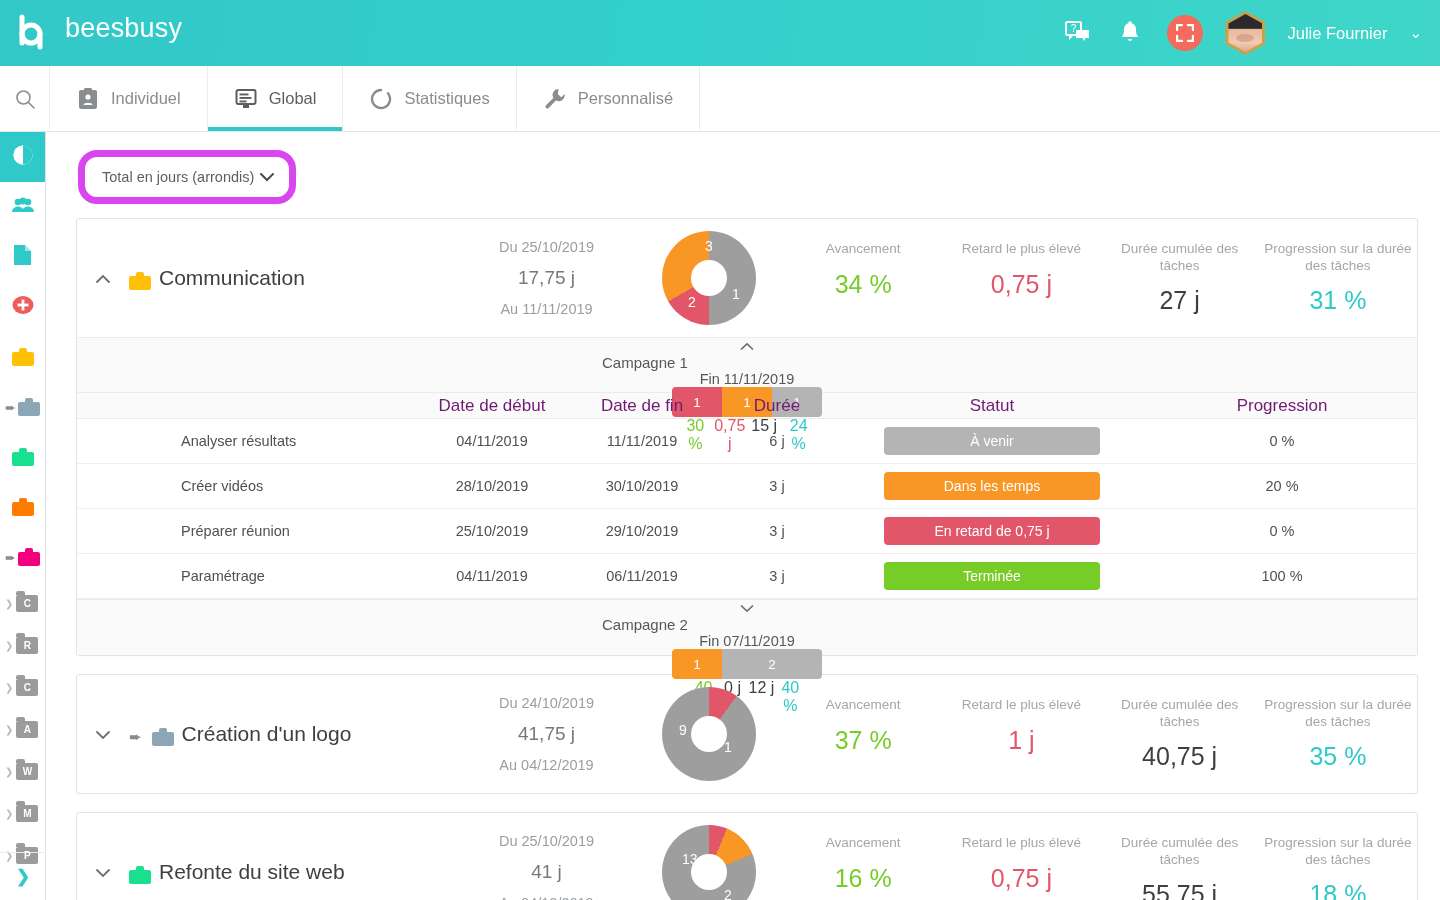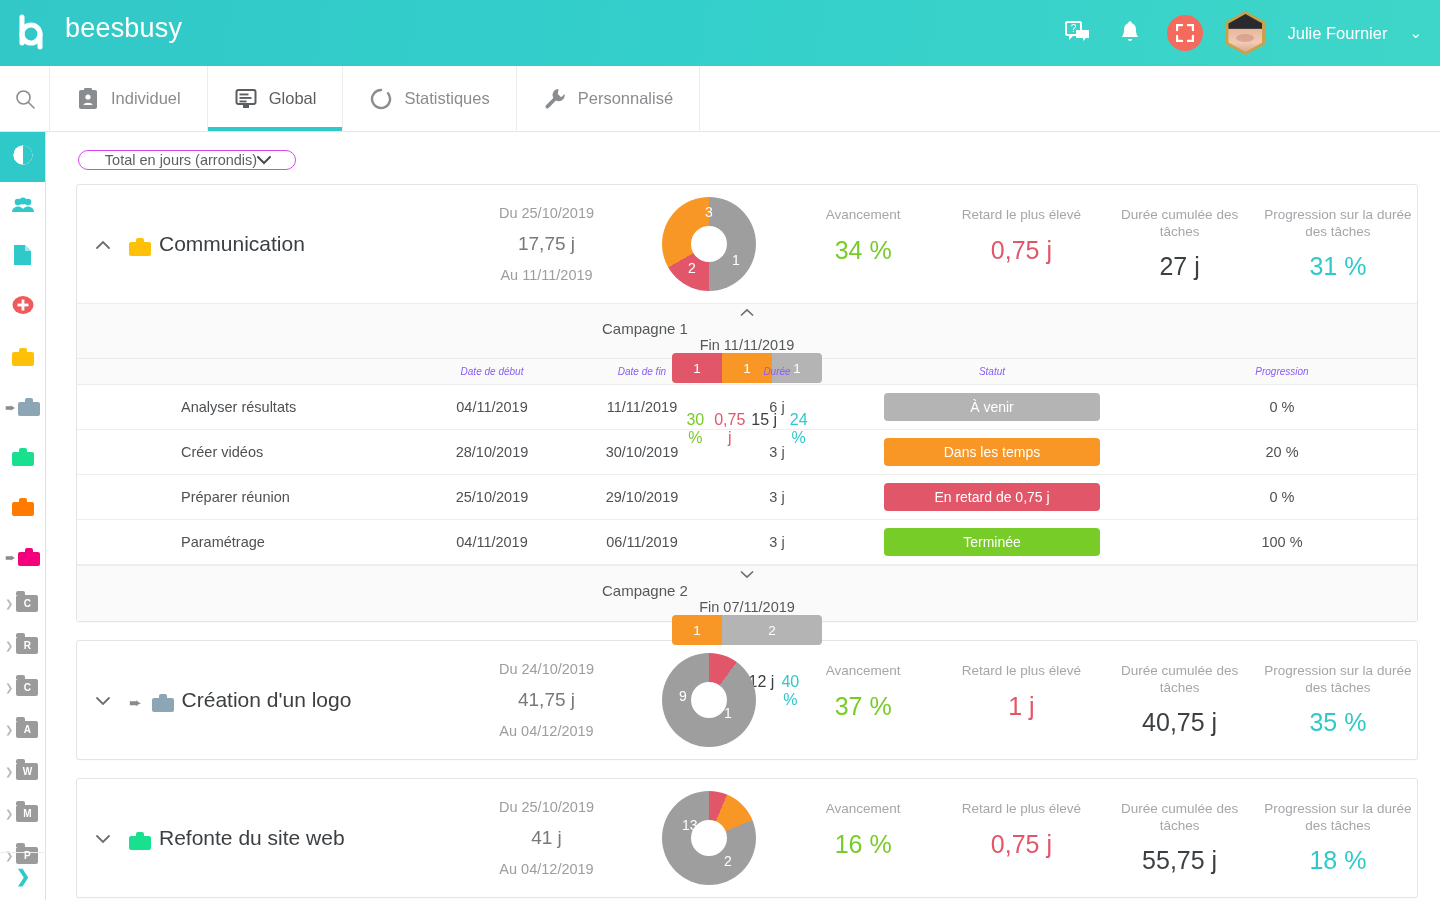--- a/index.html
+++ b/index.html
@@ -119,23 +119,23 @@
   .sharrow { color: #8b8b8b; font-size: 13px; margin-right: 2px; }
 
   
   .main {
     position: absolute; top: 132px; left: 46px;
     width: 1394px; height: 768px;
     background: #ffffff; overflow: hidden;
   }
   .filter-row { padding: 18px 0 14px 32px; }
   .filter-select {
-    width: 218px; height: 20px; border: 1px solid #d946ef;
+    width: 218px; height: 54px; border: 7px solid #d946ef;
     border-radius: 19px; background: #fff;
-    display: flex; align-items: center; justify-content: center;
+    display: flex; align-items: center; justify-content: space-between;
     padding: 0 15px 0 17px; font-size: 14.5px; color: #5c5f62; cursor: pointer;
   }
 
   .card {
     margin: 0 22px 18px 30px;
     border: 1px solid #e4e4e4;
     border-radius: 3px; background: #ffffff;
     box-shadow: 0 1px 1px rgba(0,0,0,0.02);
   }
 
@@ -167,40 +167,40 @@
   .camp-row {
     display: flex; align-items: center; height: 56px;
     background: #fafafa; border-top: 1px solid #ececec; border-bottom: 1px solid #ececec; flex-direction: column;
   }
   .camp-caret { width: 92px; text-align: center; color: #6c6f72; font-size: 14px; cursor: pointer; }
   .camp-name { width: 290px; font-size: 15px; color: #55585b; }
   .camp-date { width: 175px; text-align: center; color: #55585b; font-size: 14.5px; }
   .segbar-cell { width: 150px; display: flex; justify-content: center; }
   .segbar { display: flex; height: 30px; width: 152px; border-radius: 4px; overflow: hidden; }
   .seg { display: flex; align-items: center; justify-content: center; color: #ffffff; font-size: 13.5px; }
-  .camp-stats { display: flex; flex: 1; margin-top: 28px; }
+  .camp-stats { display: flex; flex: 1; }
   .camp-stat { flex: 1; text-align: center; font-size: 16px; }
 
   
   .task-head {
     display: flex; align-items: center; height: 26px;
     background: #fafafa; border-bottom: 1px solid #ececec;
   }
   .task-row {
     display: flex; align-items: center; height: 45px;
     border-bottom: 1px solid #eeeeee; background: #ffffff;
   }
   .task-row:last-child { border-bottom: none; }
   .tc-name { width: 340px; padding-left: 104px; font-size: 14.5px; color: #4e5154; }
   .tc-start { width: 150px; text-align: center; }
   .tc-end { width: 150px; text-align: center; }
   .tc-dur { width: 120px; text-align: center; }
   .tc-stat { width: 310px; display: flex; justify-content: center; }
   .tc-prog { flex: 1; text-align: center; }
-  .th { color: #8b5cf6; font-size: 10px; font-style: italic; }
+  .th { color: #701a75; font-size: 17px; }
   .td { color: #4e5154; font-size: 14.5px; }
   .badge {
     width: 216px; height: 28px; border-radius: 4px;
     display: flex; align-items: center; justify-content: center;
     color: #ffffff; font-size: 14px;
   }
 </style>
 </head>
 <body>
 

